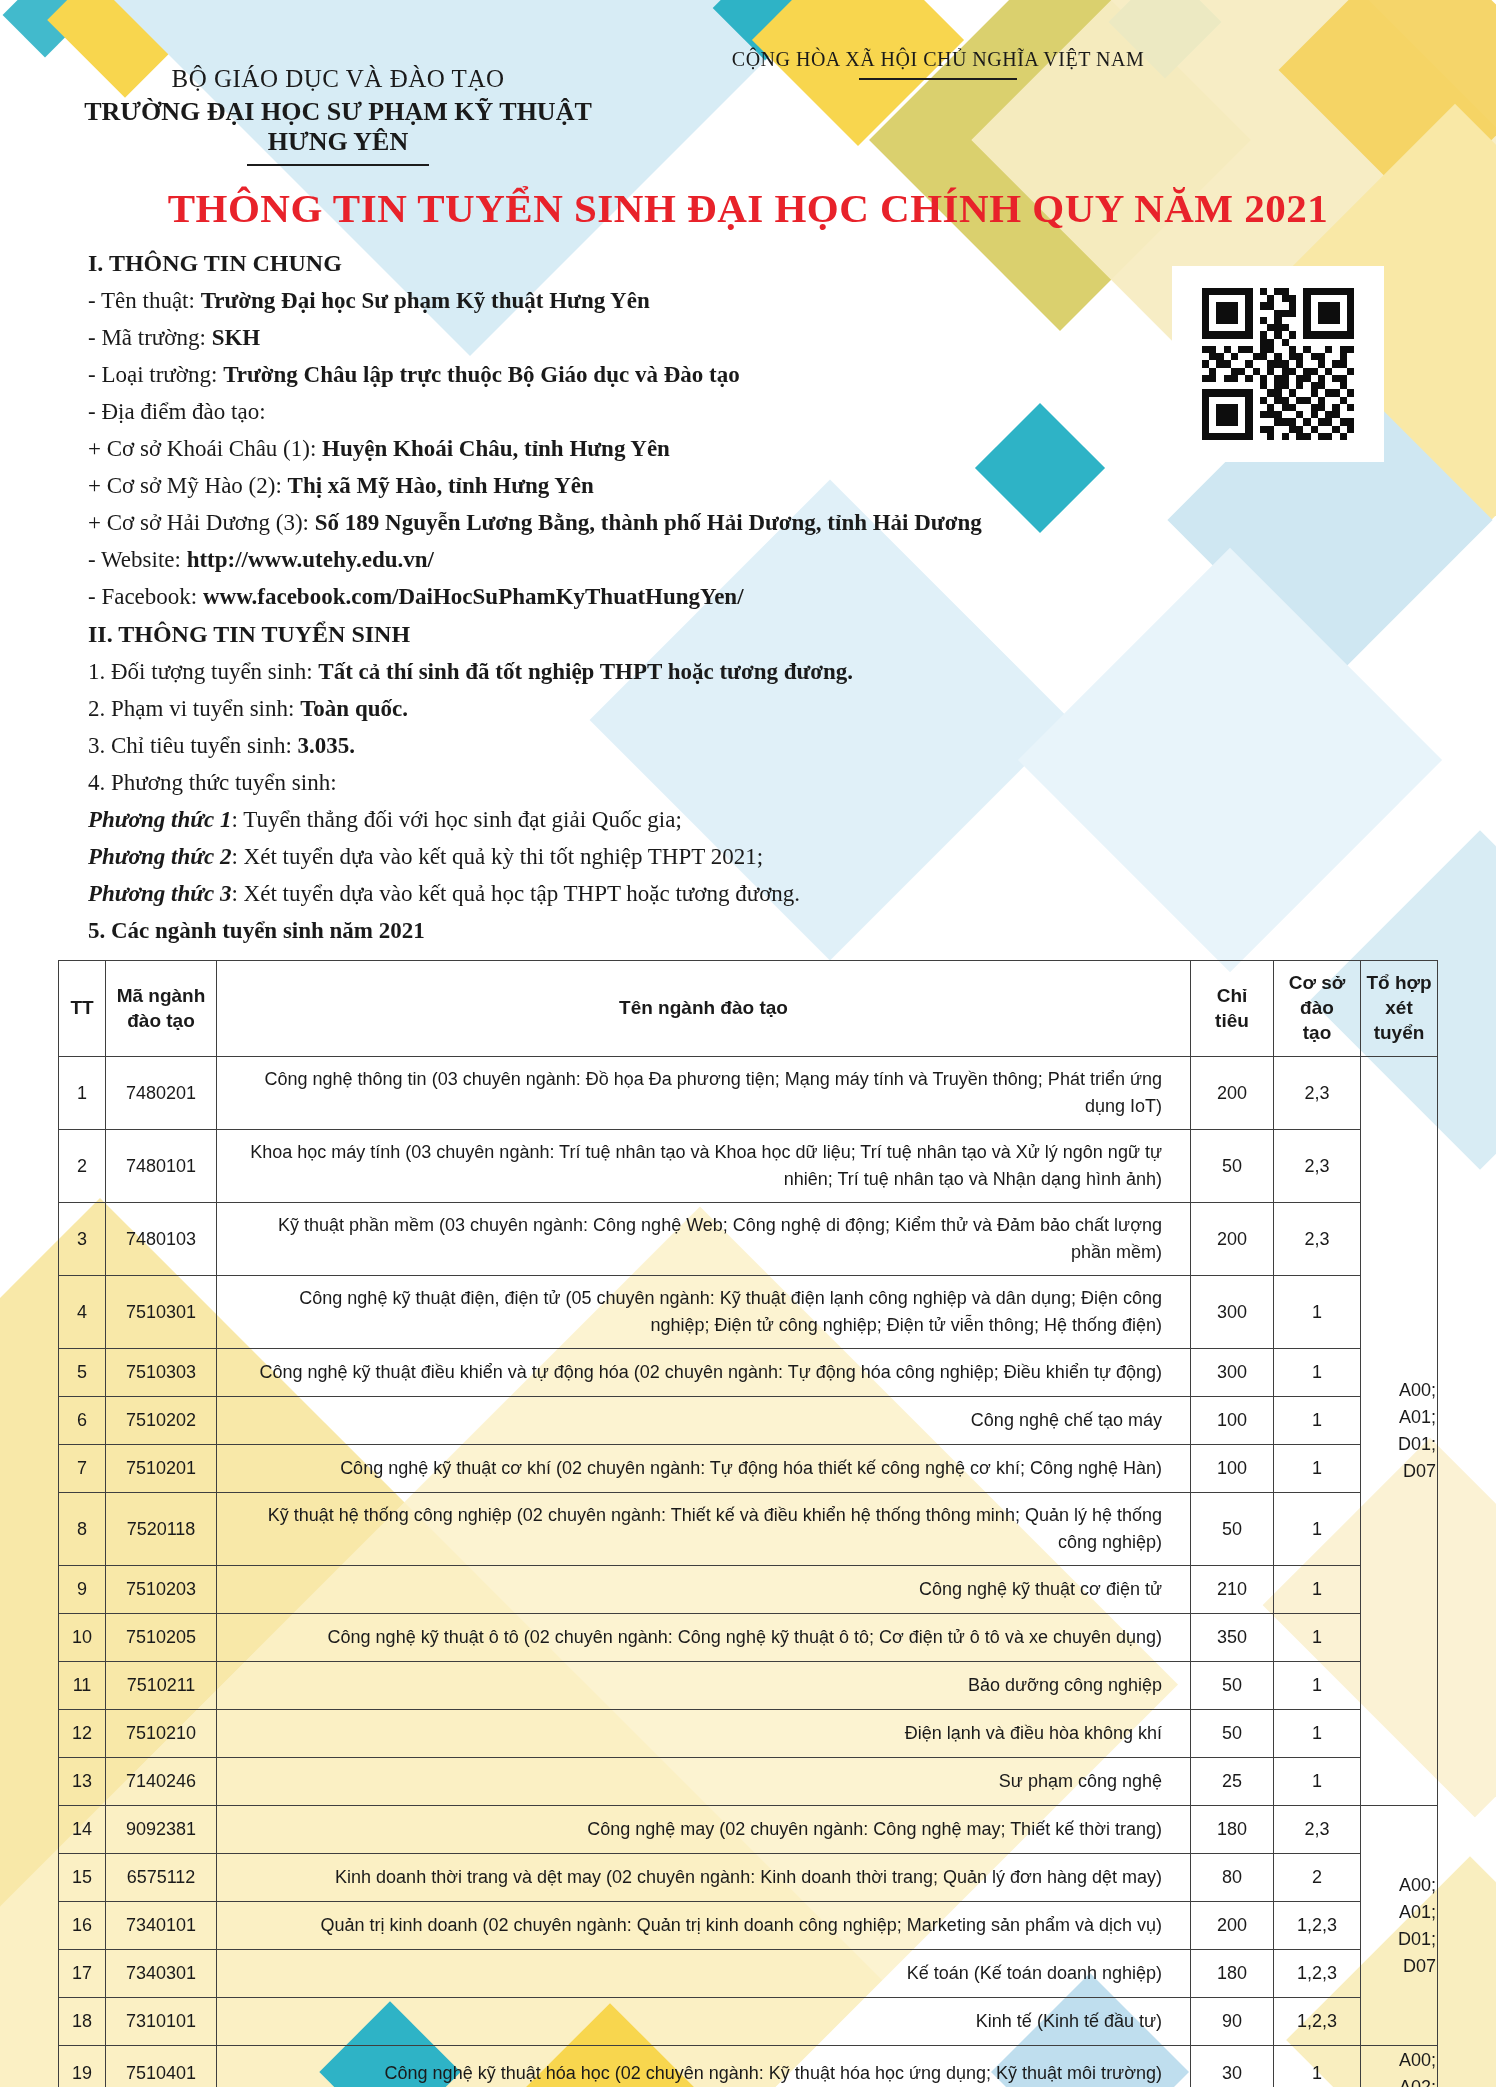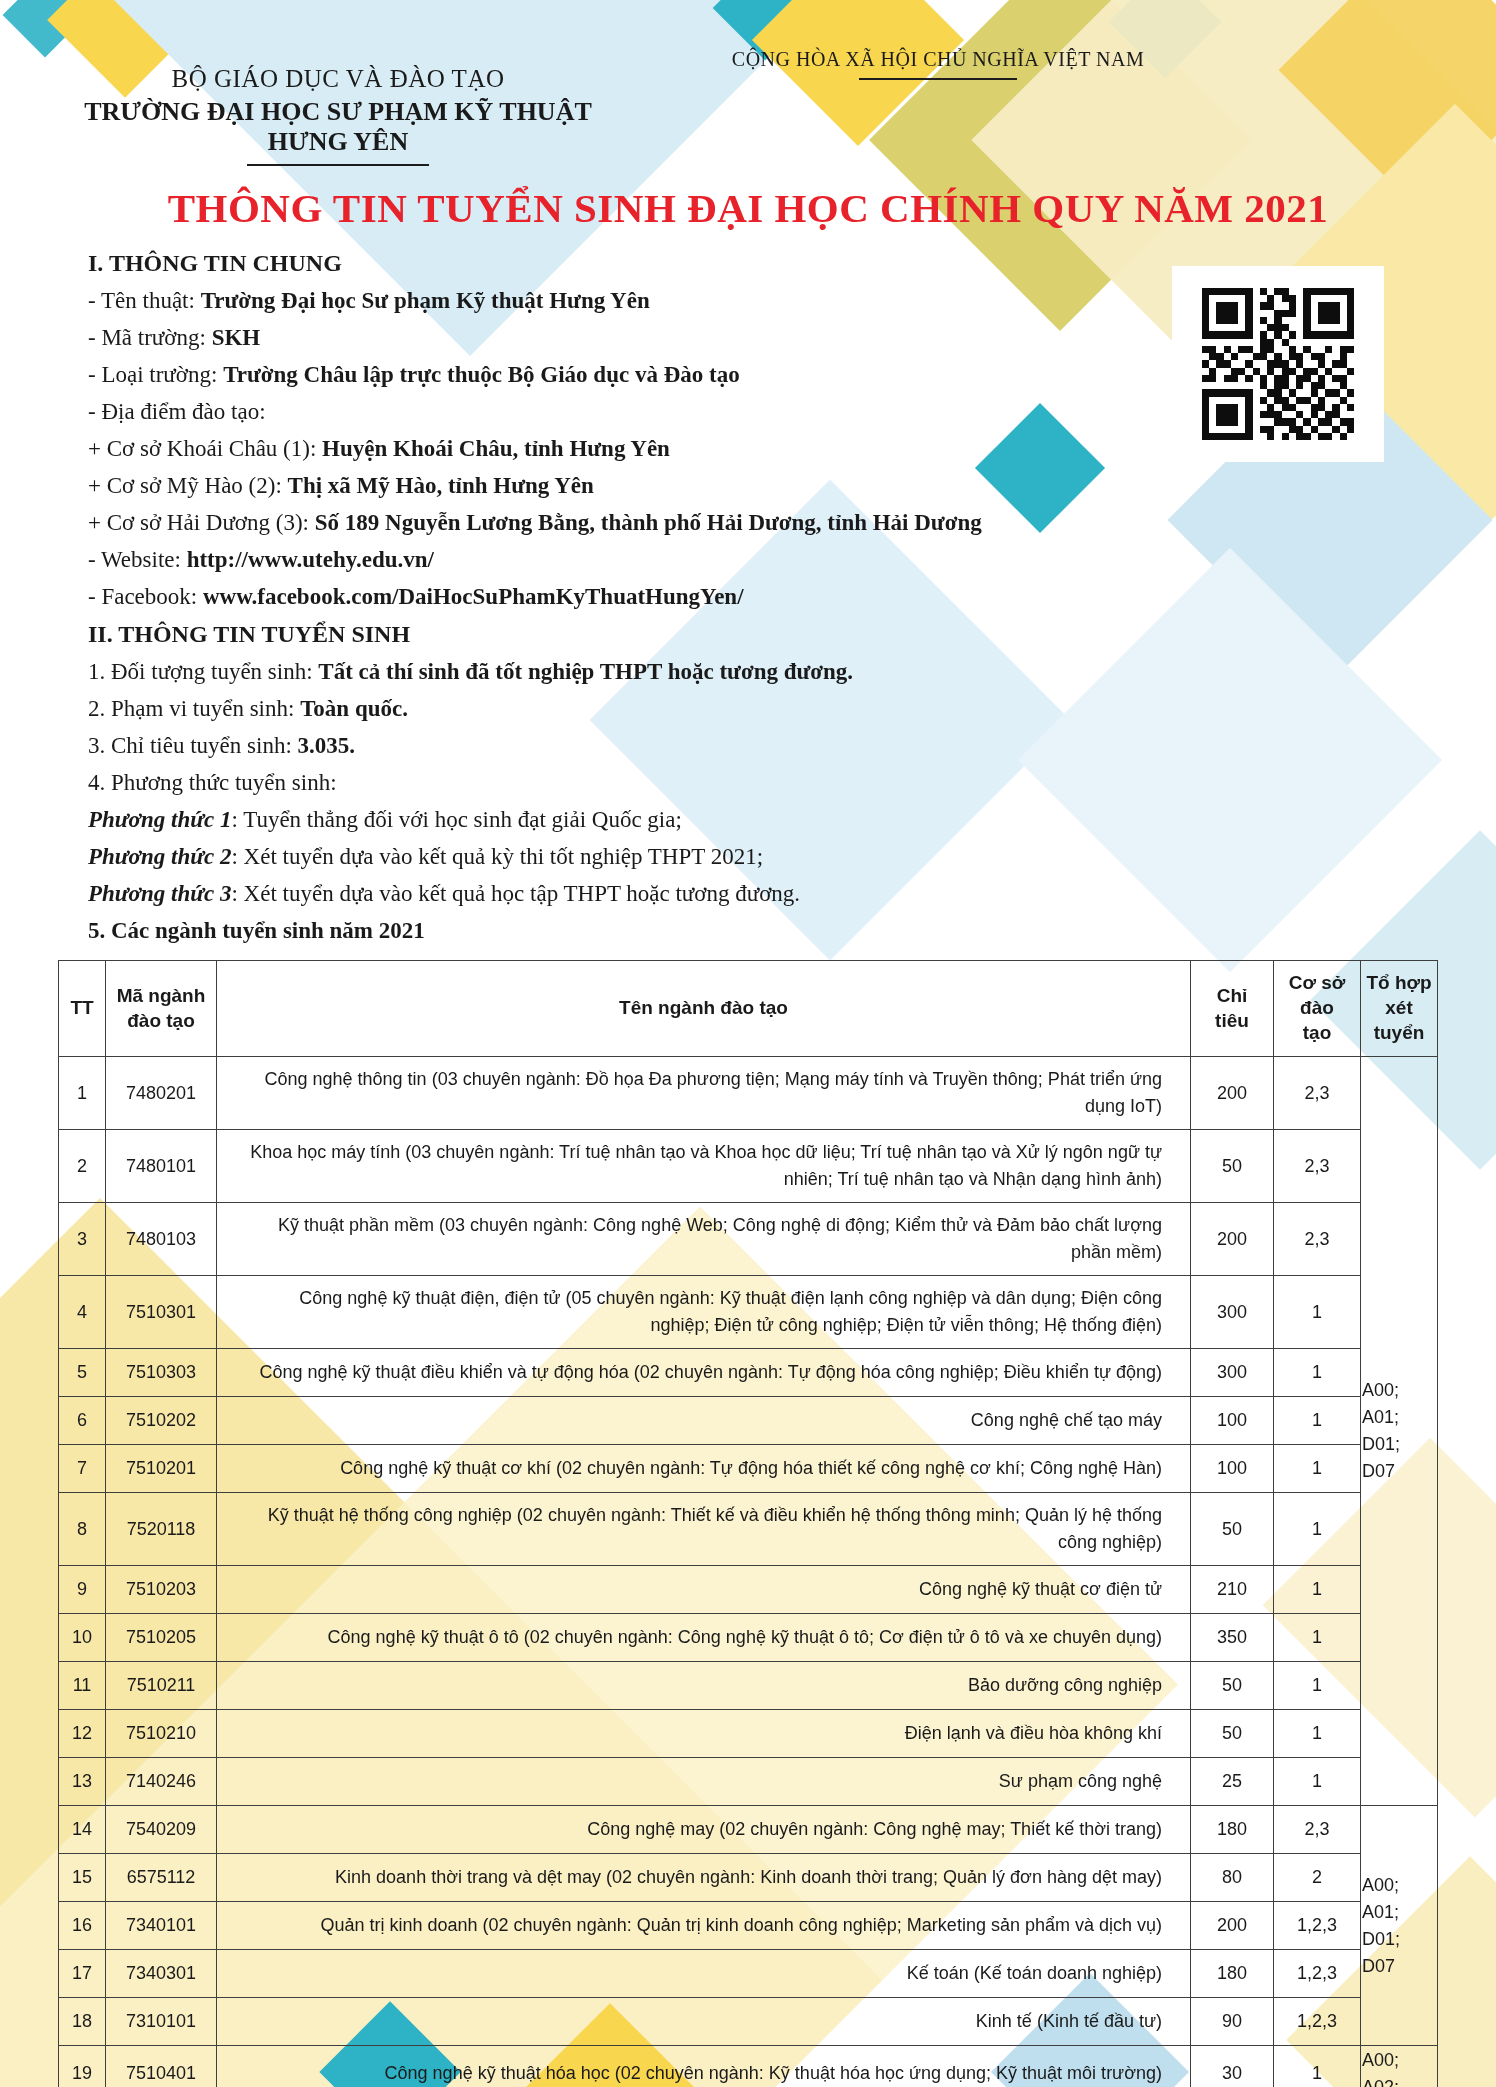--- a/index.html
+++ b/index.html
@@ -49,21 +49,21 @@
     font-family:"Liberation Sans", sans-serif;font-size:18px;
   }
   .tbl th,.tbl td{border:1px solid #3f3f3f;vertical-align:middle;background:transparent;}
   .tbl th{font-weight:bold;text-align:center;font-size:19px;line-height:1.3;padding:10px 4px;white-space:pre-line;}
   .tbl th.h-name{white-space:normal;}
   .tbl td.c-tt{width:44px;text-align:center;}
   .tbl td.c-code{width:108px;text-align:center;}
   .tbl td.c-name{text-align:right;padding:9px 28px;line-height:1.5;}
   .tbl td.c-quota{width:80px;text-align:center;}
   .tbl td.c-campus{width:84px;text-align:center;}
-  .tbl td.c-combo{width:74px;text-align:left;white-space:pre-line;line-height:1.5;font-size:18px;}
+  .tbl td.c-combo{width:74px;text-align:right;white-space:pre-line;line-height:1.5;font-size:18px;}
   .tbl tr{height:48px;}
   .tbl tr.hdr{height:96px;}
 </style>
 </head>
 <body>
 
 <div class="bg">
   <div class="sh" style="left:15px;top:-15px;width:60px;height:60px;background:#2eb3c6;opacity:.9;"></div>
   <div class="sh" style="left:70px;top:-35px;width:110px;height:110px;background:#f8d64e;"></div>
   <div class="sh" style="left:190px;top:-320px;width:560px;height:560px;background:#d7ecf5;"></div>
@@ -681,21 +681,21 @@
         </tr>
       <tr>
           <td class="c-tt">13</td>
           <td class="c-code">7140246</td>
           <td class="c-name">Sư phạm công nghệ</td>
           <td class="c-quota">25</td>
           <td class="c-campus">1</td>
         </tr>
       <tr>
         <td class="c-tt">14</td>
-          <td class="c-code">7540209</td>
+          <td class="c-code">9092381</td>
           <td class="c-name">Công nghệ may (02 chuyên ngành: Công nghệ may; Thiết kế thời trang)</td>
           <td class="c-quota">180</td>
           <td class="c-campus">2,3</td>
         <td class="c-combo" rowspan="5">A00;
 A01;
 D01;
 D07</td>
       </tr>
       <tr>
           <td class="c-tt">15</td>

